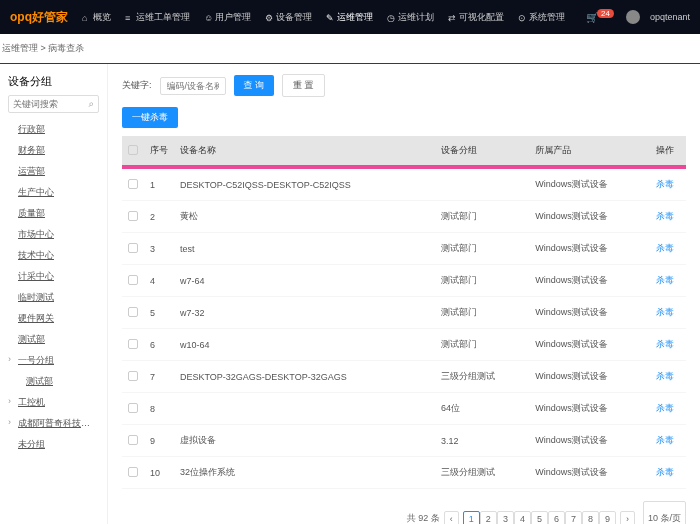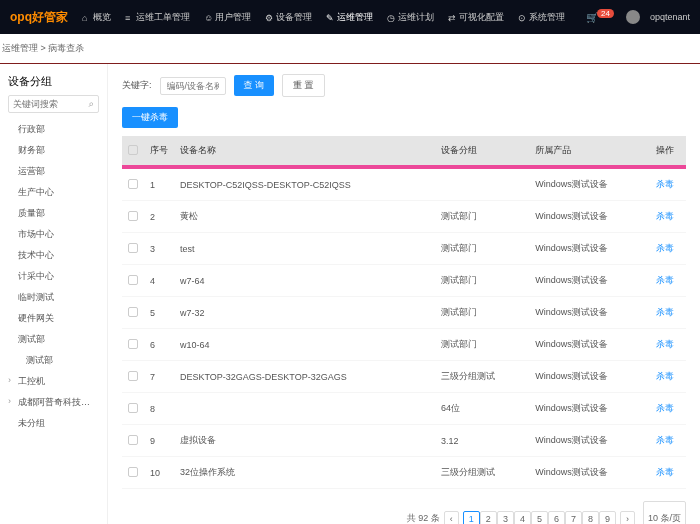--- a/index.html
+++ b/index.html
@@ -16,21 +16,21 @@
 .avatar { width: 14px; height: 14px; border-radius: 50%; background: #888; display: inline-block; }
 .username { font-size: 9px; }
 .breadcrumb { padding: 8px 2px; font-size: 9px; color: #666; border-bottom: 1px solid #7f1d1d; }
 .main { display: flex; }
 .sidebar { width: 108px; padding: 10px 8px; border-right: 1px solid #f0f0f0; }
 .sidebar-title { font-size: 11px; margin-bottom: 6px; font-weight: normal; }
 .search-box { display: flex; align-items: center; border: 1px solid #ddd; border-radius: 2px; padding: 2px 4px; margin-bottom: 6px; }
 .search-box input { border: none; outline: none; flex: 1; font-size: 9px; width: 70px; }
 .search-icon { color: #999; font-size: 10px; }
 .tree { list-style: none; font-size: 9px; color: #555; }
-.tree li { padding: 4px 2px 4px 10px; cursor: pointer; position: relative; white-space: nowrap; overflow: hidden; text-overflow: ellipsis; }
+.tree li { padding: 4px 2px 4px 10px; cursor: pointer; position: relative; white-space: nowrap; overflow: hidden; text-overflow: ellipsis; text-decoration: underline; }
 .tree li.has-children::before { content: "›"; position: absolute; left: 0; color: #999; }
 .tree .child { padding-left: 18px; }
 .content { flex: 1; padding: 10px 14px; }
 .filter-row { display: flex; align-items: center; gap: 8px; margin-bottom: 10px; }
 .filter-label { font-size: 9px; color: #555; text-align: center; }
 .filter-input { border: 1px solid #ddd; padding: 3px 6px; font-size: 9px; width: 66px; border-radius: 2px; }
 .btn { border: none; padding: 4px 10px; font-size: 9px; border-radius: 2px; cursor: pointer; }
 .btn-primary { background: #1890ff; color: #fff; }
 .btn-default { background: #fff; color: #555; border: 1px solid #ddd; }
 .virus-btn { margin-bottom: 8px; }
@@ -107,20 +107,21 @@
         <li>财务部</li>
         <li>运营部</li>
         <li>生产中心</li>
         <li>质量部</li>
         <li>市场中心</li>
         <li>技术中心</li>
         <li>计采中心</li>
         <li>临时测试</li>
         <li>硬件网关</li>
         <li>测试部</li>
+        <li class="has-children">一号分组</li>
         <li class="child">测试部</li>
         <li class="has-children">工控机</li>
         <li class="has-children">成都阿普奇科技股份有限公司</li>
         <li>未分组</li>
       </ul>
   </div>
 
   <div class="content">
     <div class="filter-row">
       <span class="filter-label">关键字:</span>

